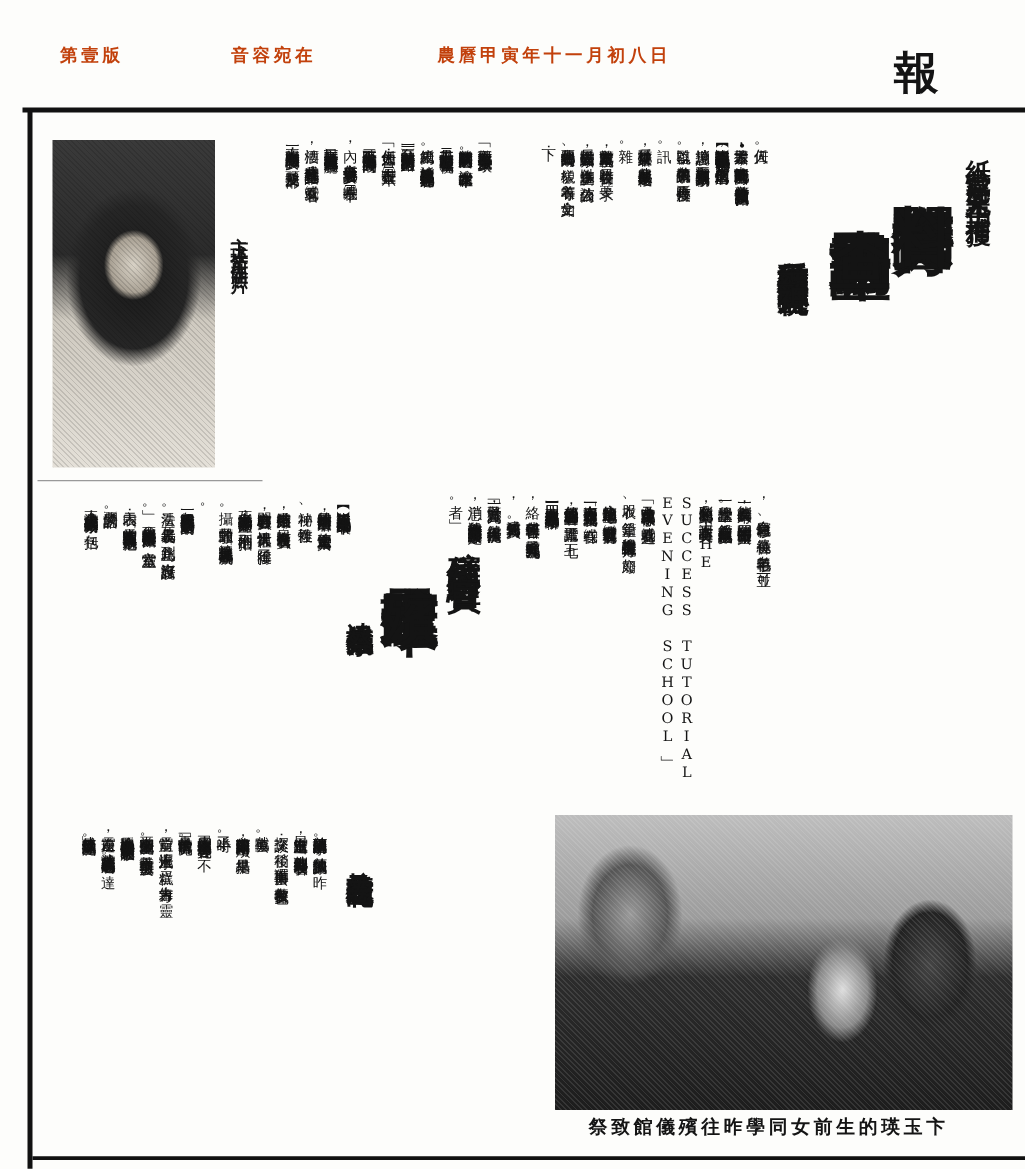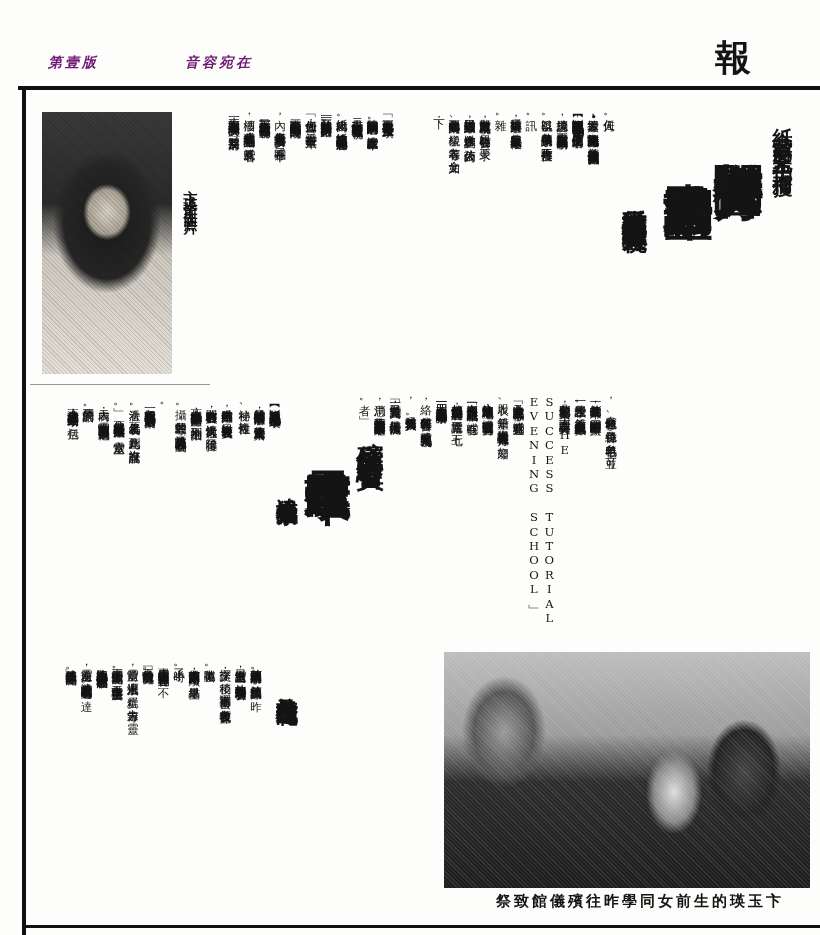--- a/index.html
+++ b/index.html
@@ -1,21 +1,21 @@
 <!DOCTYPE html>
 <html><head>
 <meta charset="utf-8">
 <style>
   html, body { margin:0; padding:0; }
   body {
     width:820px; height:935px; background:#fdfdfb; position:relative; overflow:hidden;
     font-family:"DejaVu Serif", serif; color:#141414;
   }
   .masthead { position:absolute; left:0; top:0; width:820px; height:88px; }
-  .mh-item { position:absolute; top:54px; font-family:"DejaVu Sans", sans-serif; font-weight:bold; font-size:14px; letter-spacing:3px; color:#701a75;font-style:italic; }
+  .mh-item { position:absolute; top:36px; font-family:"DejaVu Sans", sans-serif; font-weight:bold; font-size:14px; letter-spacing:3px; color:#c2410c; }
   .mh-logo { position:absolute; top:34px; left:715px; font-size:36px; font-weight:bold; font-family:"DejaVu Serif", serif; }
   .rule-top { position:absolute; left:18px; top:86px; width:802px; height:4px; background:#111; }
   .border-left { position:absolute; left:22px; top:88px; width:4px; height:847px; background:#111; }
   .rule-bottom { position:absolute; left:26px; top:925px; width:794px; height:3px; background:#111; }
 
   .vtext { writing-mode:vertical-rl; text-orientation:upright; position:absolute; white-space:pre-wrap; }
   .body-col { font-size:11.6px; line-height:15.4px; letter-spacing:0.4px; }
   .kicker { font-size:20px; letter-spacing:5px; font-weight:bold; }
   .headline { font-size:50px; font-weight:900; line-height:54px; font-family:"DejaVu Sans", sans-serif; letter-spacing:-1px; }
   .subhead { font-size:25px; font-weight:bold; font-family:"DejaVu Sans", sans-serif; letter-spacing:1px; }
@@ -36,29 +36,30 @@
     background:
       radial-gradient(ellipse 40px 60px at 230px 140px, #ddd 0%, #888 50%, transparent 70%),
       radial-gradient(ellipse 50px 70px at 300px 120px, #444 0%, #222 60%, transparent 75%),
       radial-gradient(ellipse 60px 80px at 60px 80px, #9a9a9a 0%, #555 50%, transparent 70%),
       linear-gradient(180deg, #bdbdbd 0%, #9c9c9c 35%, #2c2c2c 55%, #1d1d1d 100%);
   }
   .photo-group::after {
     content:""; position:absolute; inset:0;
     background-image: repeating-linear-gradient(45deg, rgba(255,255,255,0.10) 0 1px, transparent 1px 3px);
   }
-  .caption-h { position:absolute; left:496px; top:892px; font-size:15px; font-weight:bold; letter-spacing:3px; font-family:"DejaVu Sans", sans-serif; direction:rtl; unicode-bidi:bidi-override; }
+  .caption-h { position:absolute; left:471px; top:892px; font-size:15px; font-weight:bold; letter-spacing:3px; font-family:"DejaVu Sans", sans-serif; direction:rtl; unicode-bidi:bidi-override; }
   .hr { position:absolute; background:#222; }
 </style>
 </head>
 <body>
 
 <div class="masthead">
   <span class="mh-item" style="left:48px;">第壹版</span>
   <span class="mh-item" style="left:185px;">音容宛在</span>
+  <span class="mh-item" style="left:350px;">農曆甲寅年十一月初八日</span>
   <span class="mh-logo">報</span>
 </div>
 <div class="rule-top"></div>
 <div class="border-left"></div>
 
 <div>
   <div class="vtext kicker" style="left:770px; top:112px; height:250px;">紙盒藏屍案兇手仍未捕獲</div>
   <div class="vtext headline" style="left:712px; top:130px; height:440px;">警方提供有關資料</div>
   <div class="vtext headline" style="left:662px; top:150px; height:440px;">希望居民協助調查</div>
   <div class="vtext subhead" style="left:618px; top:190px; height:460px;">從種種跡象看個別被傳訊者似受警方監視</div>

